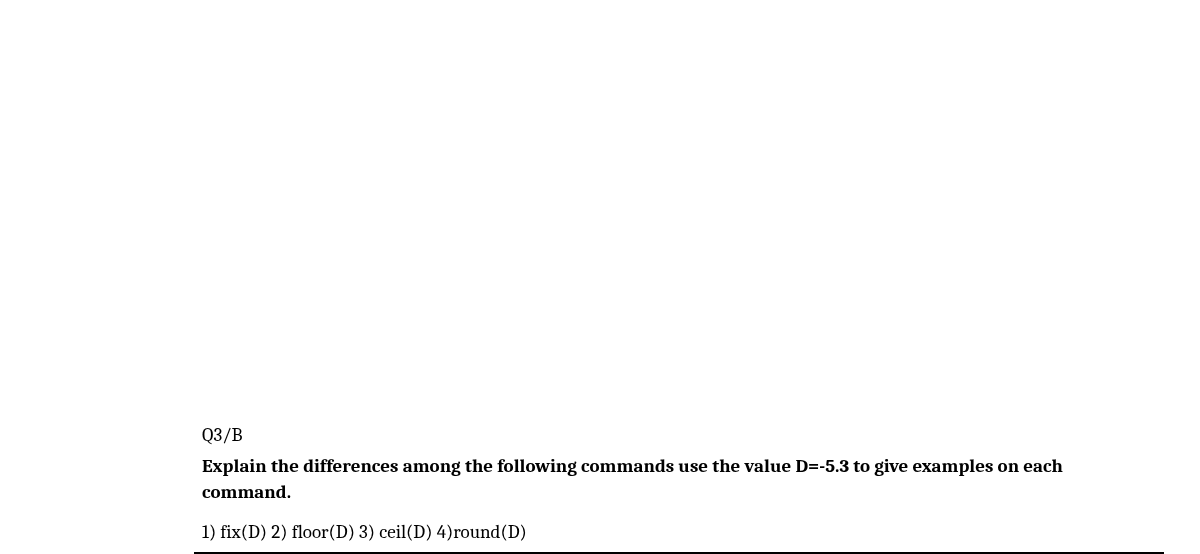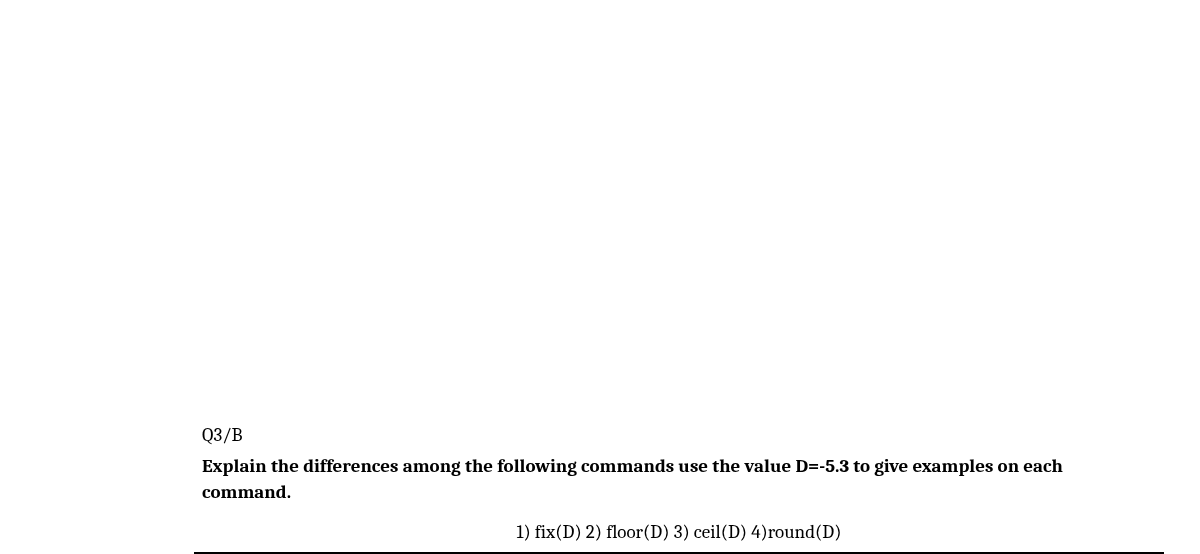--- a/index.html
+++ b/index.html
@@ -28,21 +28,20 @@
     }
     .prompt {
       font-size: 19px;
       font-weight: 700;
       line-height: 1.35;
       margin-bottom: 16px;
     }
     .items {
       font-size: 19px;
       font-weight: 400;
-      text-align: center;
     }
     .rule {
       position: absolute;
       left: 170px;
       top: 528px;
       width: 970px;
       height: 0;
       border-bottom: 3px solid #000000;
     }
   </style>

